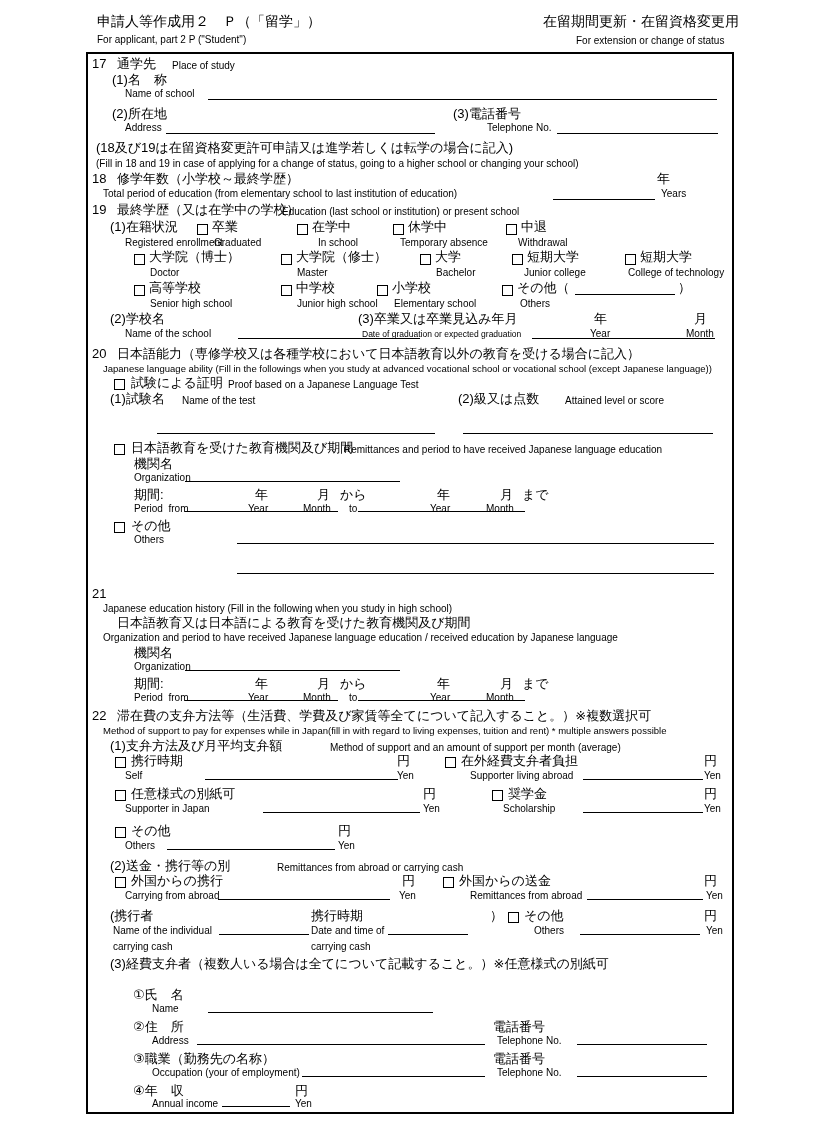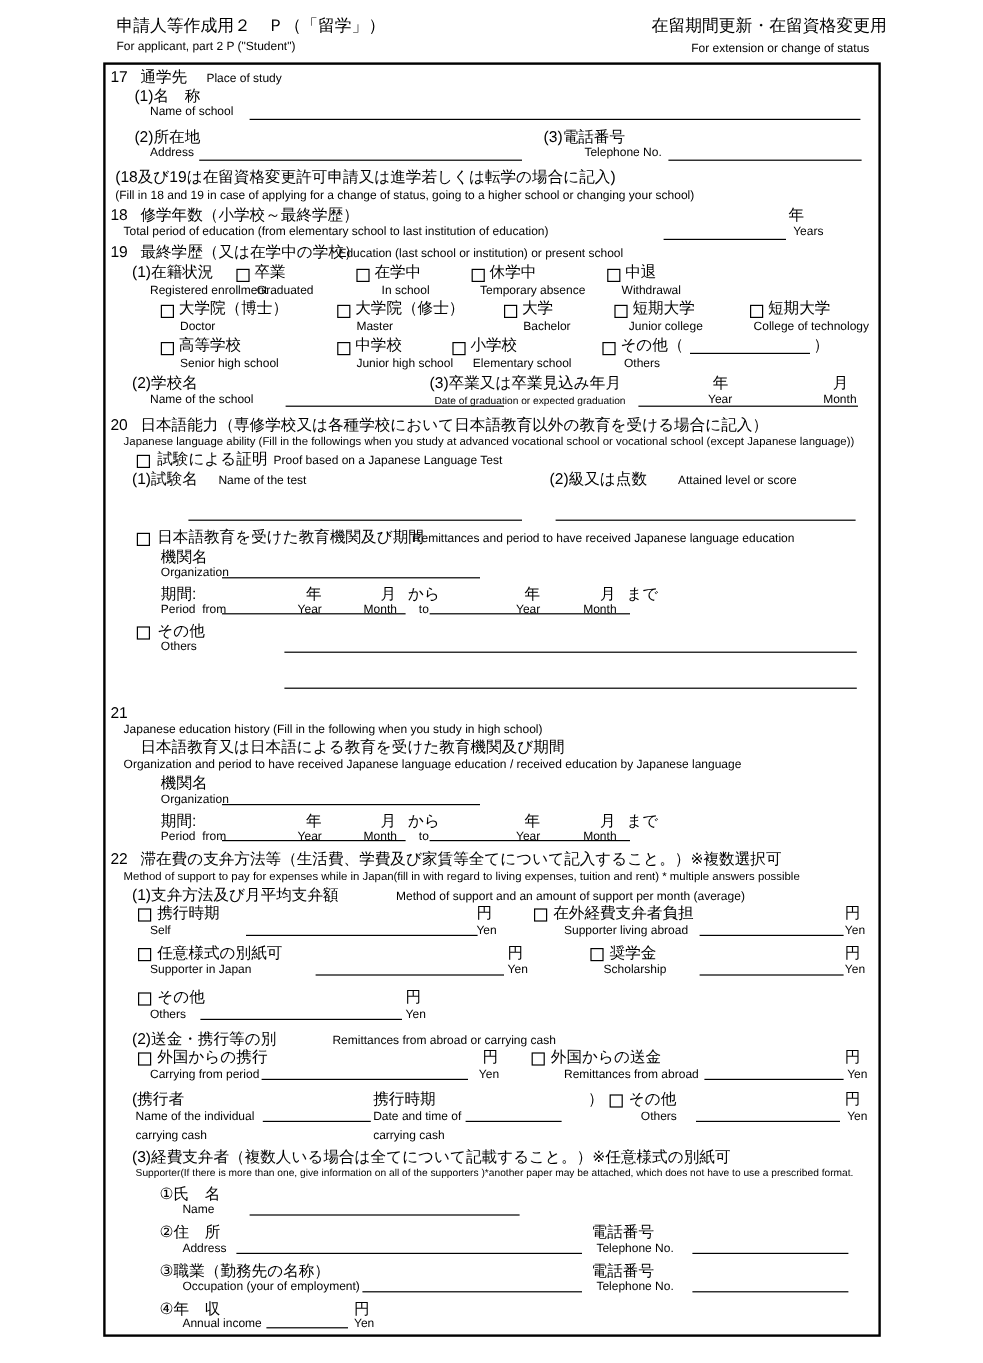--- a/index.html
+++ b/index.html
@@ -214,21 +214,21 @@
   <span class="t en" style="left:125px;top:840px">Others</span>
   <span class="ln" style="left:167px;top:849px;width:168px"></span>
   <span class="t en" style="left:338px;top:840px">Yen</span>
 
   <span class="t jp" style="left:110px;top:859px">(2)送金・携行等の別</span>
   <span class="t en" style="left:277px;top:862px">Remittances from abroad or carrying cash</span>
 
   <span class="cb" style="left:115px;top:877px"></span>
   <span class="t jp" style="left:131px;top:874px">外国からの携行</span>
   <span class="t jp" style="left:402px;top:874px">円</span>
-  <span class="t en" style="left:125px;top:890px">Carrying from period</span>
+  <span class="t en" style="left:125px;top:890px">Carrying from abroad</span>
   <span class="ln" style="left:218px;top:899px;width:172px"></span>
   <span class="t en" style="left:399px;top:890px">Yen</span>
   <span class="cb" style="left:443px;top:877px"></span>
   <span class="t jp" style="left:459px;top:874px">外国からの送金</span>
   <span class="t jp" style="left:704px;top:874px">円</span>
   <span class="t en" style="left:470px;top:890px">Remittances from abroad</span>
   <span class="ln" style="left:587px;top:899px;width:116px"></span>
   <span class="t en" style="left:706px;top:890px">Yen</span>
 
   <span class="t jp" style="left:110px;top:909px">(携行者</span>
@@ -241,21 +241,20 @@
   <span class="t en" style="left:311px;top:941px">carrying cash</span>
   <span class="t jp" style="left:490px;top:909px">）</span>
   <span class="cb" style="left:508px;top:912px"></span>
   <span class="t jp" style="left:524px;top:909px">その他</span>
   <span class="t jp" style="left:704px;top:909px">円</span>
   <span class="t en" style="left:534px;top:925px">Others</span>
   <span class="ln" style="left:580px;top:934px;width:120px"></span>
   <span class="t en" style="left:706px;top:925px">Yen</span>
 
   <span class="t jp" style="left:110px;top:957px">(3)経費支弁者（複数人いる場合は全てについて記載すること。）※任意様式の別紙可</span>
-  <span class="t en-xs" style="left:113px;top:973px">Supporter(If there is more than one, give information on all of the supporters )*another paper may be attached, which does not have to use a prescribed format.</span>
 
   <span class="t jp" style="left:133px;top:988px">①氏　名</span>
   <span class="t en" style="left:152px;top:1003px">Name</span>
   <span class="ln" style="left:208px;top:1012px;width:225px"></span>
 
   <span class="t jp" style="left:133px;top:1020px">②住　所</span>
   <span class="t jp" style="left:493px;top:1020px">電話番号</span>
   <span class="t en" style="left:152px;top:1035px">Address</span>
   <span class="ln" style="left:197px;top:1044px;width:288px"></span>
   <span class="t en" style="left:497px;top:1035px">Telephone No.</span>

